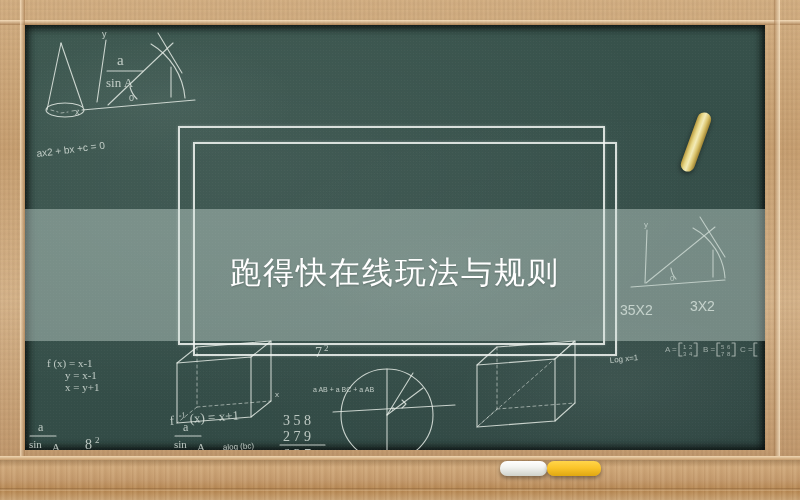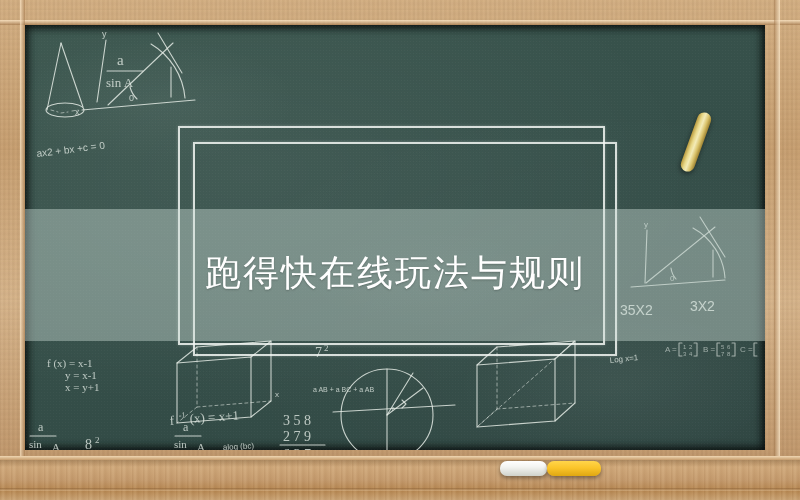--- a/index.html
+++ b/index.html
@@ -204,21 +204,21 @@
   
   .title {
     position: absolute;
     left: 0; right: 0;
     top: 225px;
     height: 46px;
     display: flex;
     align-items: center;
     justify-content: center;
     color: #ffffff;
-    font-size: 36px;
+    font-size: 31px;
     letter-spacing: 2px;
     font-weight: 400;
     text-shadow: 0 1px 2px rgba(0,0,0,0.22);
     z-index: 6;
     font-family: "DejaVu Sans", "Liberation Sans", sans-serif;
   }
 
   
   .chalk-diagonal {
     position: absolute;

